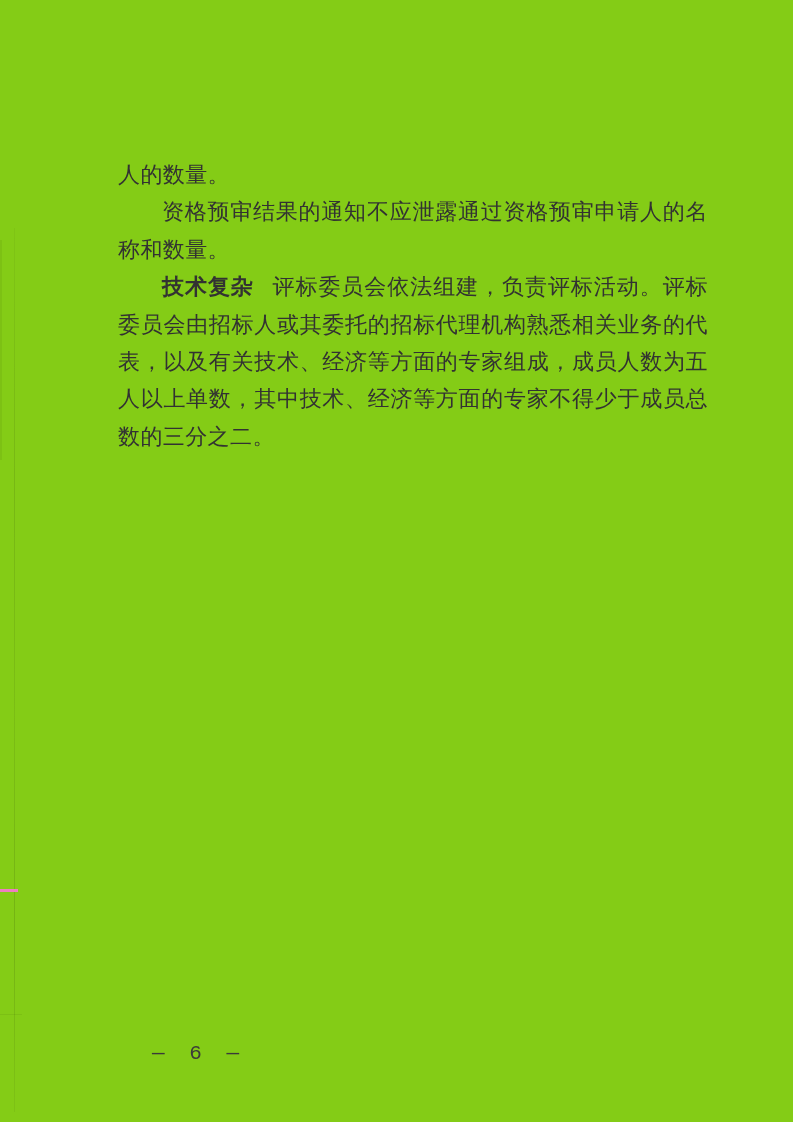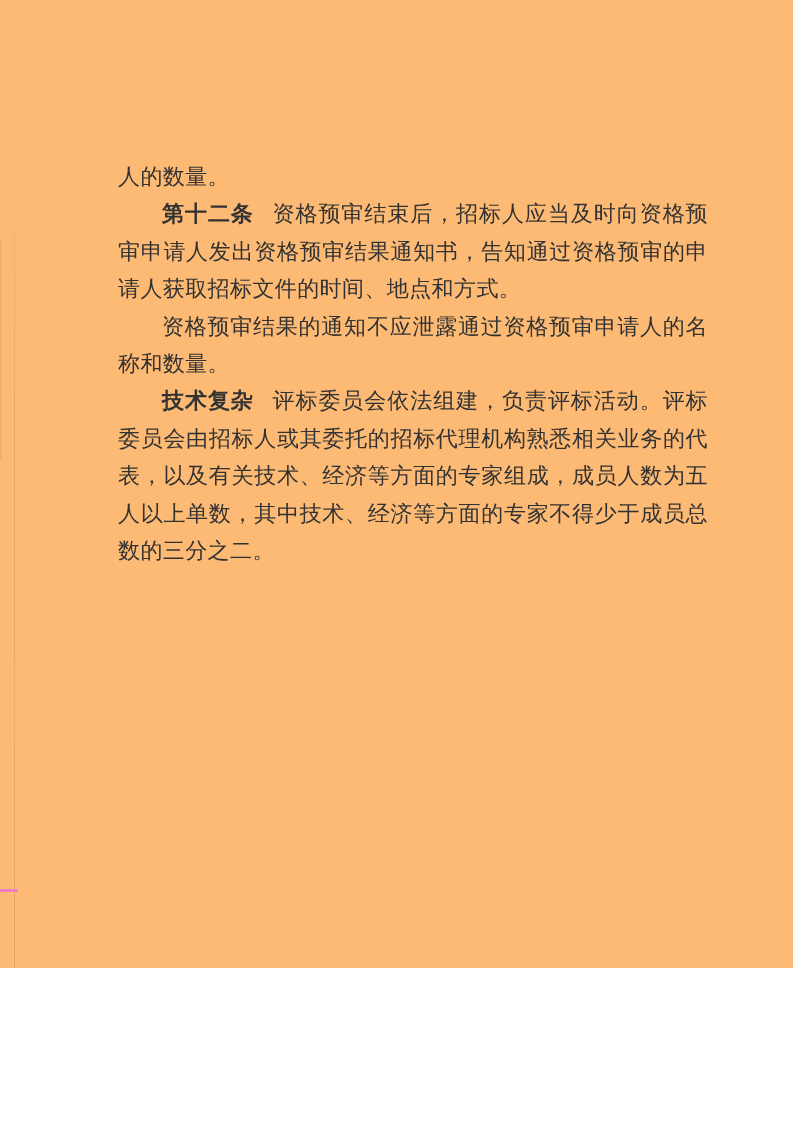--- a/index.html
+++ b/index.html
@@ -3,24 +3,24 @@
 <meta charset="utf-8">
 <style>
   html, body {
     margin: 0;
     padding: 0;
     background: #ffffff;
   }
   .page {
     position: relative;
     width: 793px;
-    height: 968px;
-    background: #fdba74;
+    height: 1122px;
+    background: #84cc16;
     overflow: hidden;
-    font-family: Liberation Serif, serif;
+    font-family: Liberation Mono, monospace;
   }
   
   .fold-line-v {
     position: absolute;
     left: 14px;
     top: 228px;
     width: 1px;
     height: 884px;
     background: linear-gradient(to bottom,
       rgba(0,0,0,0.04) 0%,
@@ -89,20 +89,19 @@
 
 <div class="page">
 
   <div class="fold-line-v"></div>
   <div class="edge-shadow"></div>
   <div class="pink-mark" style="background: rgb(238, 126, 193);"></div>
   <div class="fold-tick"></div>
 
   <div class="text-block" id="doc-body" style="color: rgb(50, 50, 50);">
       <p class="para">人的数量。</p>
-      <p class="para indent"><b class="clause-heading">第十二条</b>资格预审结束后，招标人应当及时向资格预审申请人发出资格预审结果通知书，告知通过资格预审的申请人获取招标文件的时间、地点和方式。</p>
       <p class="para indent">资格预审结果的通知不应泄露通过资格预审申请人的名称和数量。</p>
       <p class="para indent"><b class="clause-heading">技术复杂</b>评标委员会依法组建，负责评标活动。评标委员会由招标人或其委托的招标代理机构熟悉相关业务的代表，以及有关技术、经济等方面的专家组成，成员人数为五人以上单数，其中技术、经济等方面的专家不得少于成员总数的三分之二。</p>
     </div>
 
   <div class="footer">— 6 —</div>
 
 </div>
 
 </body></html>

